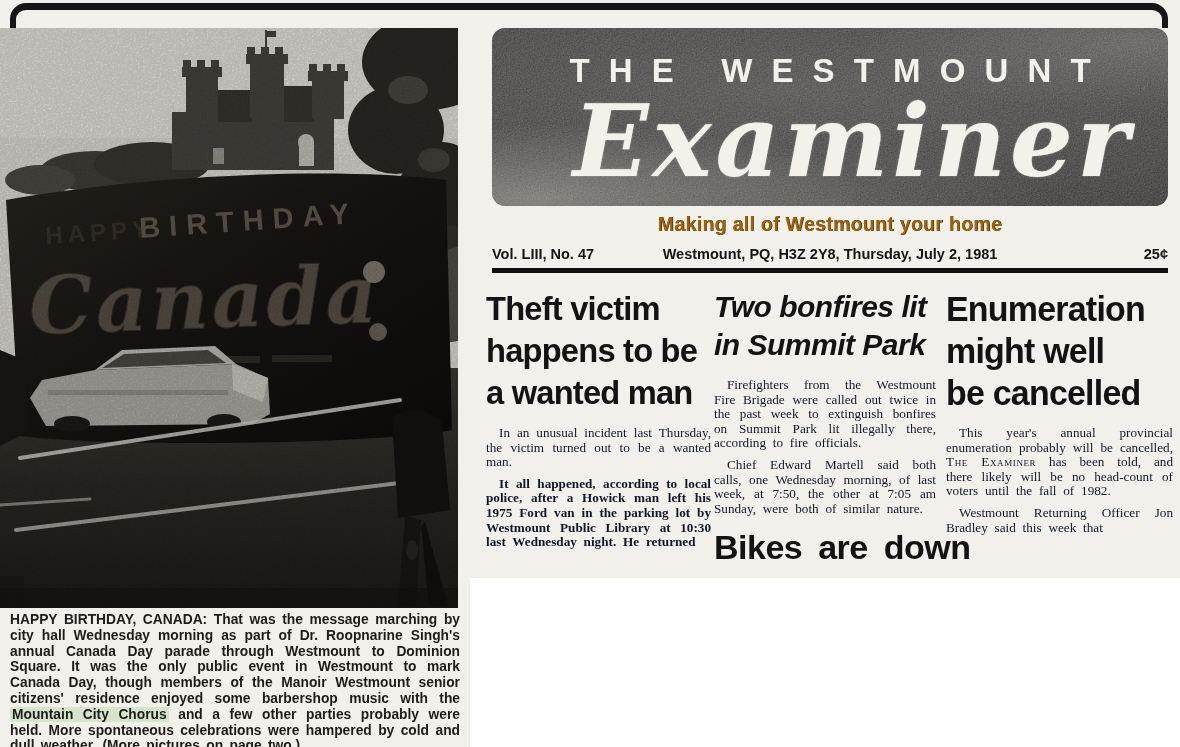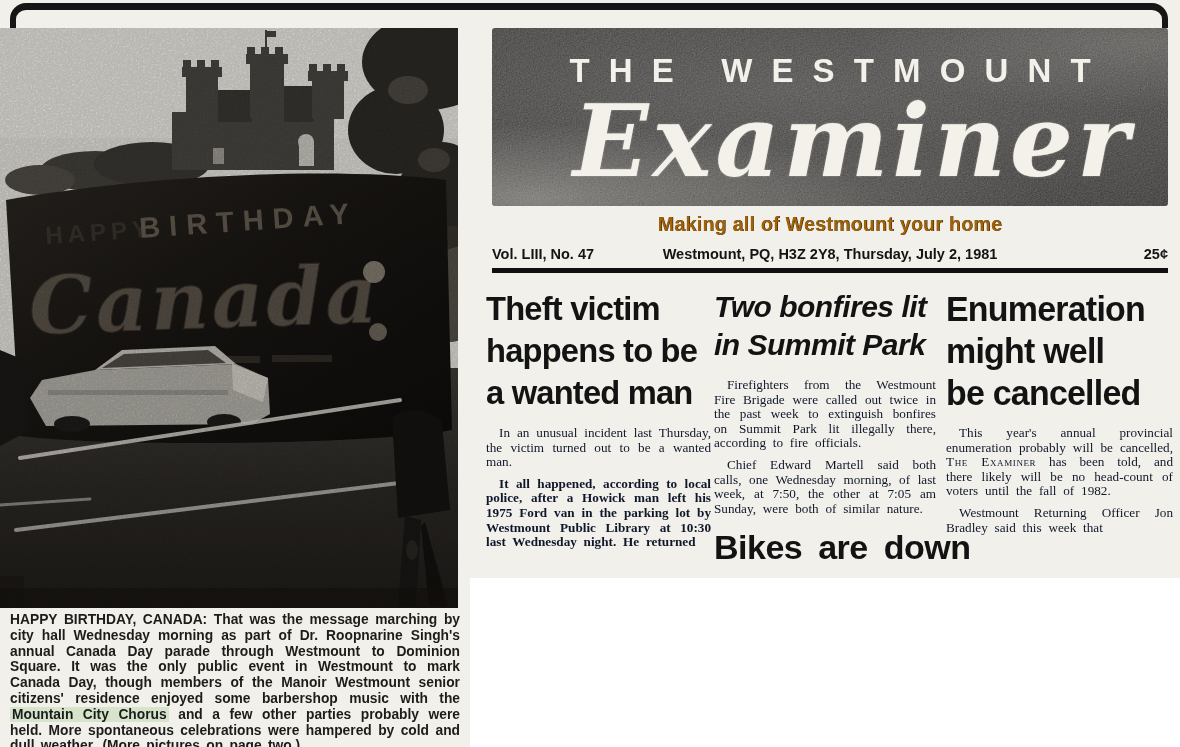--- a/index.html
+++ b/index.html
@@ -13,21 +13,21 @@
   .paper-bl{position:absolute;left:0;top:578px;width:470px;height:169px;background:#f2f0ea;}
 
   .top-rule{
     position:absolute;left:10px;top:3px;width:1146px;height:18px;
     border-top:7px solid #161616;border-left:6px solid #161616;border-right:6px solid #161616;
     border-radius:16px 16px 0 0;background:transparent;
   }
 
   
   .masthead-box{
-    position:absolute;left:492px;top:28px;width:676px;height:178px;border-radius:3px;
+    position:absolute;left:492px;top:28px;width:676px;height:178px;border-radius:13px;
     background:
       radial-gradient(120% 100% at 6% 96%, rgba(160,158,152,.55), rgba(0,0,0,0) 42%),
       radial-gradient(90% 80% at 97% 8%, rgba(130,128,122,.38), rgba(0,0,0,0) 48%),
       radial-gradient(80% 90% at 50% 100%, rgba(120,118,112,.25), rgba(0,0,0,0) 40%),
       radial-gradient(160% 130% at 45% 35%, #3c3b39, #171614 78%);
     overflow:hidden;color:#f3f1ea;text-align:center;
   }
   .masthead-grain{position:absolute;left:0;top:0;width:100%;height:100%;opacity:.28;}
   .masthead-kicker{
     position:relative;margin-top:24px;

